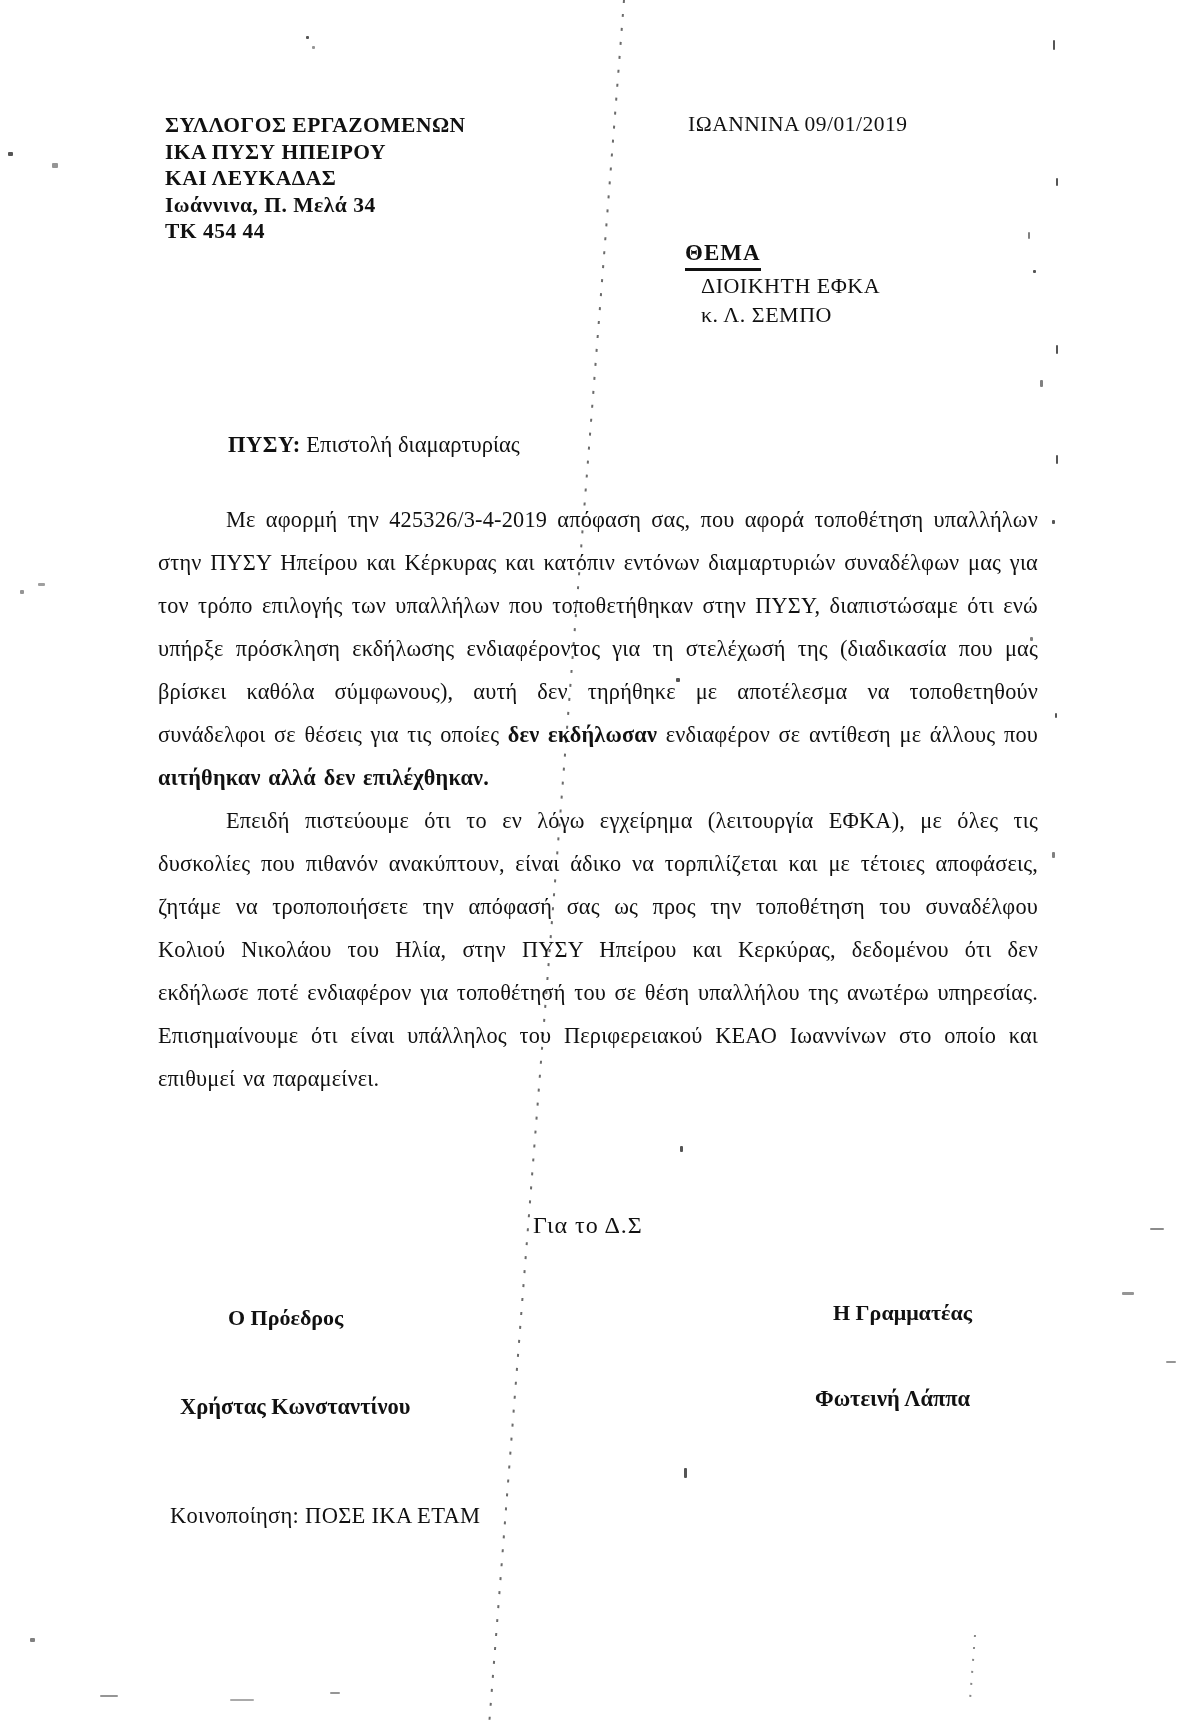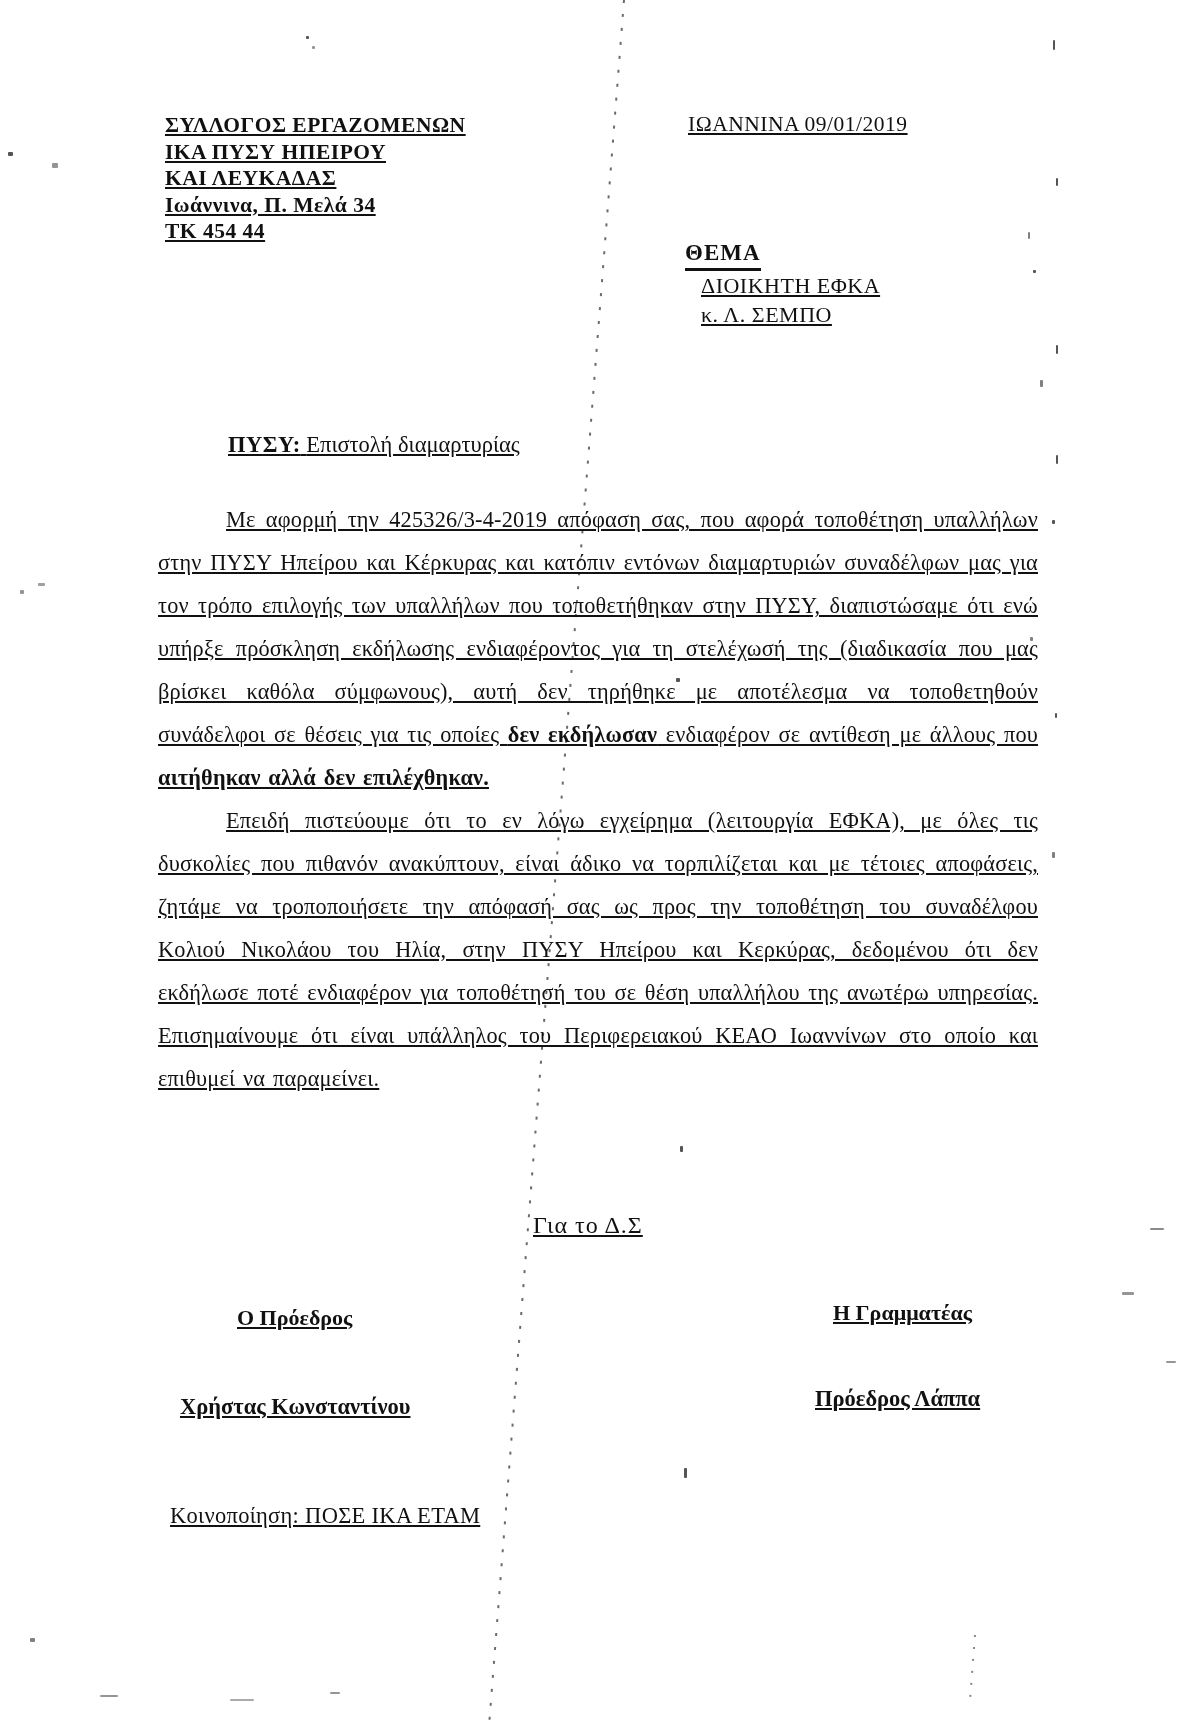--- a/index.html
+++ b/index.html
@@ -5,38 +5,38 @@
   html,body{margin:0;padding:0;background:#e8e8e8;}
   .page{
     position:relative;
     width:1200px;height:1726px;
     margin:0 auto;
     background:#ffffff;
     overflow:hidden;
     font-family:"Liberation Serif","DejaVu Serif",serif;
     color:#111;
   }
-  .abs{position:absolute;text-decoration:underline;}
+  .abs{position:absolute;}
   .sender{top:112px;left:165px;font-size:21.5px;font-weight:bold;line-height:26.5px;letter-spacing:.5px;}
   .place-date{top:112px;left:688px;font-size:21.5px;letter-spacing:.5px;}
   .recipient{top:238px;left:685px;font-size:22px;line-height:29px;}
   .recipient .to-label{font-weight:bold;font-size:23px;border-bottom:3px solid #111;display:inline-block;padding-bottom:1px;letter-spacing:1px;}
   .recipient .to-line{margin-left:16px;letter-spacing:.5px;}
   .subject{top:432px;left:228px;font-size:22.5px;}
   .subject b{letter-spacing:.5px;}
   .bodypar{
     left:158px;width:880px;
     font-size:22.3px;line-height:43px;
     text-align:justify;text-justify:inter-word;
     text-indent:68px;letter-spacing:.2px;word-spacing:2px;
   }
   .p1{top:498px;}
   .p2{top:799px;}
   .closing{top:1212px;left:533px;font-size:24px;letter-spacing:1px;}
-  .sig-title-left{top:1305px;left:228px;font-size:22px;font-weight:bold;margin-left:9px;}
+  .sig-title-left{top:1305px;left:228px;font-size:22px;font-weight:bold;}
   .sig-title-right{top:1300px;left:833px;font-size:22px;font-weight:bold;text-align:center;}
   .sig-name-left{top:1394px;left:180px;font-size:22.5px;font-weight:bold;}
   .sig-name-right{top:1386px;left:815px;font-size:22.5px;font-weight:bold;}
   .cc{top:1503px;left:170px;font-size:22.5px;letter-spacing:.3px;}
   .scanline{position:absolute;top:0;left:0;pointer-events:none;}
   .noise{position:absolute;background:#2b2b2b;border-radius:1px;opacity:.8;}
 </style>
 </head>
 <body>
 
@@ -71,21 +71,21 @@
   <div class="abs bodypar p1"><span>Με αφορμή την 425326/3-4-2019 απόφαση σας, που αφορά τοποθέτηση υπαλλήλων στην ΠΥΣΥ Ηπείρου και Κέρκυρας και κατόπιν εντόνων διαμαρτυριών συναδέλφων μας για τον τρόπο επιλογής των υπαλλήλων που τοποθετήθηκαν στην ΠΥΣΥ, διαπιστώσαμε ότι ενώ υπήρξε πρόσκληση εκδήλωσης ενδιαφέροντος για τη στελέχωσή της (διαδικασία που μας βρίσκει καθόλα σύμφωνους), αυτή δεν τηρήθηκε με αποτέλεσμα να τοποθετηθούν συνάδελφοι σε θέσεις για τις οποίες </span><b>δεν εκδήλωσαν</b><span> ενδιαφέρον σε αντίθεση με άλλους που </span><b>αιτήθηκαν αλλά δεν επιλέχθηκαν.</b></div>
 
   <div class="abs bodypar p2">Επειδή πιστεύουμε ότι το εν λόγω εγχείρημα (λειτουργία ΕΦΚΑ), με όλες τις δυσκολίες που πιθανόν ανακύπτουν, είναι άδικο να τορπιλίζεται και με τέτοιες αποφάσεις, ζητάμε να τροποποιήσετε την απόφασή σας ως προς την τοποθέτηση του συναδέλφου Κολιού Νικολάου του Ηλία, στην ΠΥΣΥ Ηπείρου και Κερκύρας, δεδομένου ότι δεν εκδήλωσε ποτέ ενδιαφέρον για τοποθέτησή του σε θέση υπαλλήλου της ανωτέρω υπηρεσίας. Επισημαίνουμε ότι είναι υπάλληλος του Περιφερειακού ΚΕΑΟ Ιωαννίνων στο οποίο και επιθυμεί να παραμείνει.</div>
 
   <div class="abs closing">Για το Δ.Σ</div>
 
   <div class="abs sig-title-left">Ο Πρόεδρος</div>
   <div class="abs sig-title-right">Η Γραμματέας</div>
 
   <div class="abs sig-name-left">Χρήστας Κωνσταντίνου</div>
-  <div class="abs sig-name-right">Πρόεδρος Λάππα</div>
+  <div class="abs sig-name-right">Φωτεινή Λάππα</div>
 
   <div class="abs cc">Κοινοποίηση: ΠΟΣΕ ΙΚΑ ΕΤΑΜ</div>
 
   <span class="noise" style="top:152px;left:8px;width:5px;height:4px;"></span>
   <span class="noise" style="top:163px;left:52px;width:6px;height:5px;opacity:.5;"></span>
   <span class="noise" style="top:36px;left:306px;width:3px;height:3px;"></span>
   <span class="noise" style="top:46px;left:312px;width:3px;height:3px;opacity:.5;"></span>
   <span class="noise" style="top:40px;left:1053px;width:2px;height:10px;"></span>
   <span class="noise" style="top:178px;left:1056px;width:2px;height:8px;"></span>
   <span class="noise" style="top:232px;left:1028px;width:2px;height:7px;opacity:.6;"></span>

